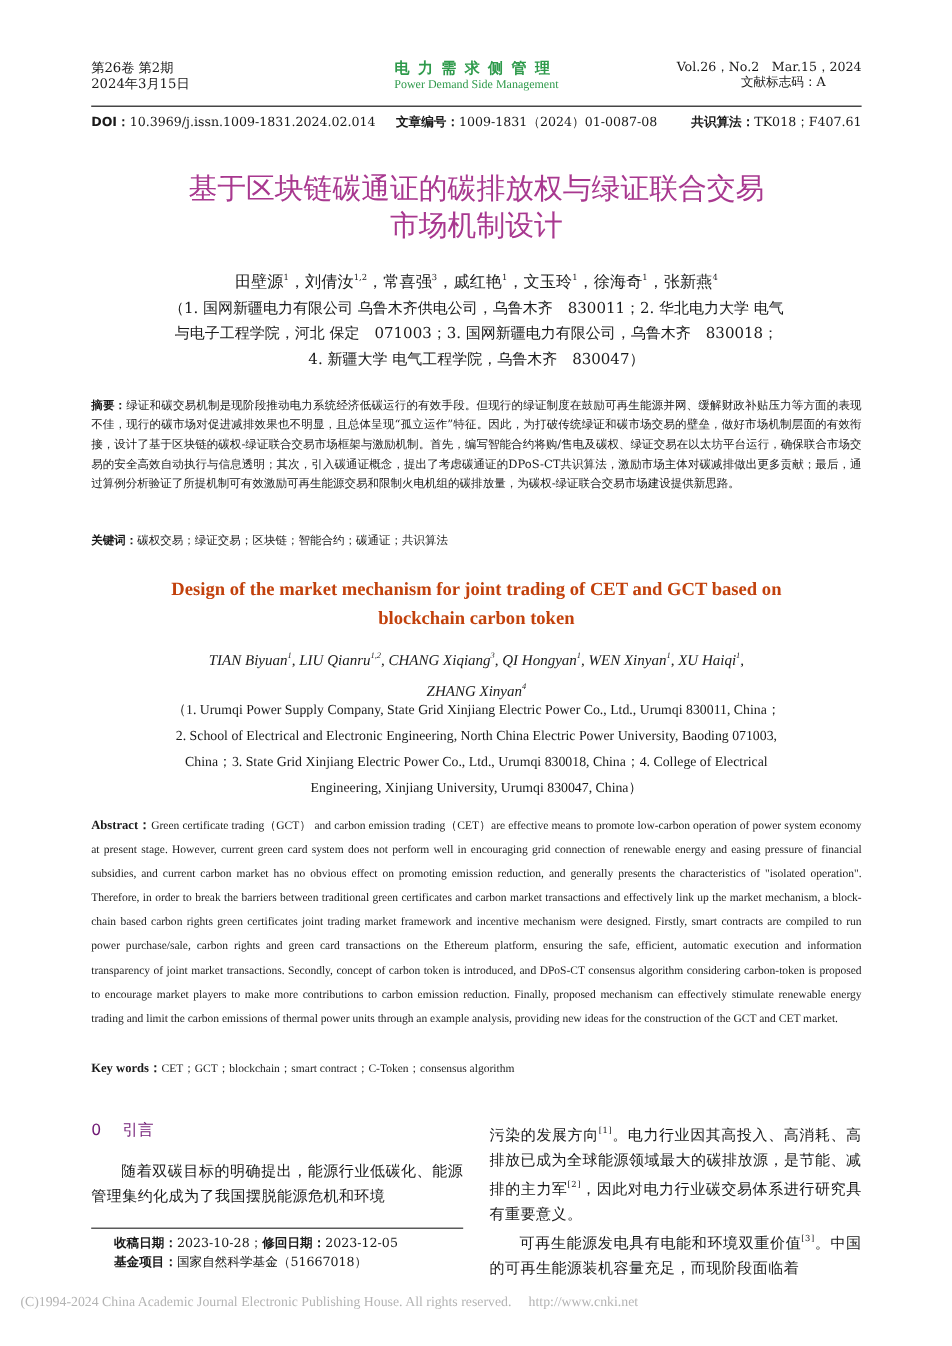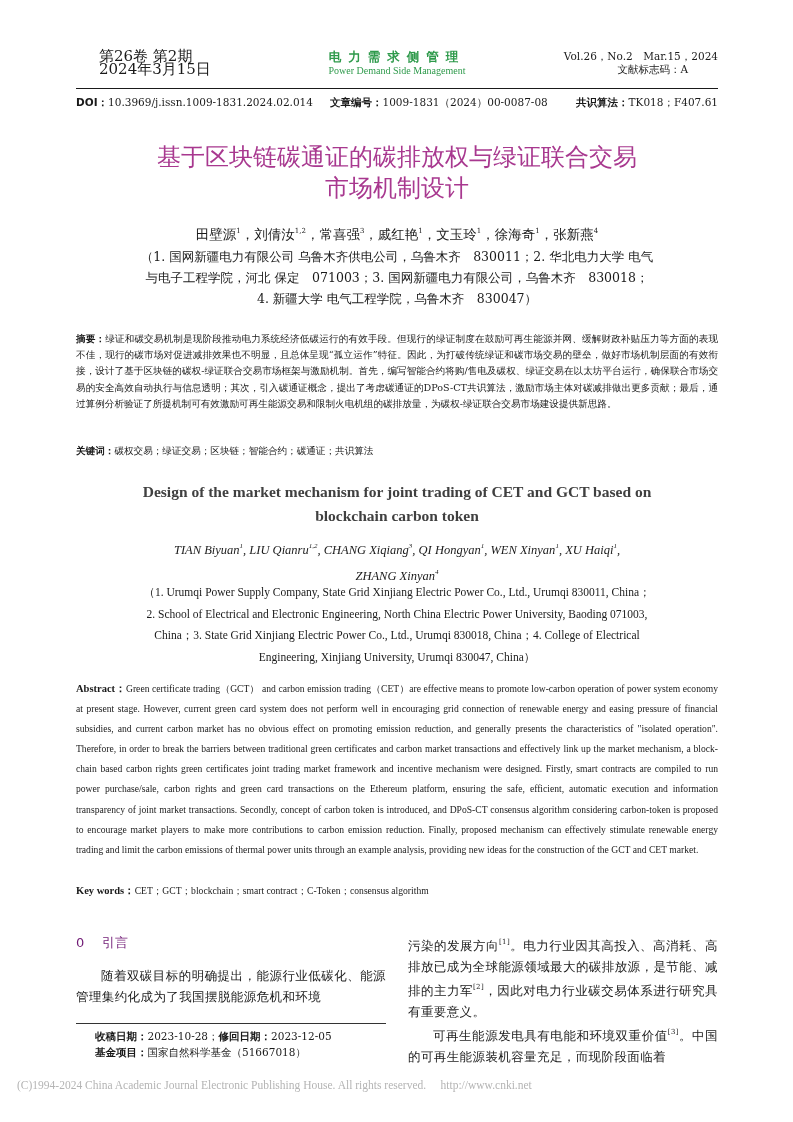--- a/index.html
+++ b/index.html
@@ -2,21 +2,21 @@
 <html><head>
 <meta charset="utf-8">
 <style>
   html, body { margin: 0; padding: 0; background: #ffffff; }
   body { width: 793px; height: 1122px; position: relative; overflow: hidden;
          font-family: "DejaVu Serif", "Liberation Serif", serif; color: #1a1a1a; }
   .page { position: absolute; left: 0; top: 0; width: 793px; height: 1122px; }
 
   
   .hdr { position: absolute; left: 76px; width: 642px; top: 50px; height: 38px; }
-  .hdr-left { position: absolute; left: 0; top: 0; font-size: 15px; line-height: 13px; margin-left: 23px; }
+  .hdr-left { position: absolute; left: 0; top: 0; font-size: 11px; line-height: 13px; }
   .hdr-center { position: absolute; left: 0; right: 0; top: 0; text-align: center; }
   .hdr-center .cn { color: #2e9a4b; font-size: 12.5px; letter-spacing: 7px; font-weight: bold;
                     font-family: "DejaVu Sans", "Liberation Sans", sans-serif; line-height: 14px; }
   .hdr-center .en { color: #2e9a4b; font-size: 10px; line-height: 13px; font-family: "Liberation Serif", serif; }
   .hdr-right { position: absolute; right: 0; top: 0; font-size: 10.5px; line-height: 13px; text-align: right; }
   .hdr-right .code { display: block; padding-right: 30px; }
   .rule { position: absolute; left: 76px; width: 642px; top: 88px; height: 0; border-top: 1.5px solid #1a1a1a; }
 
   .meta-line { position: absolute; left: 76px; width: 642px; top: 96px; font-size: 10.5px; line-height: 13px; }
   .meta-line b { font-family: "DejaVu Sans", "Liberation Sans", sans-serif; font-weight: bold; }
@@ -34,21 +34,21 @@
   .affil-cn { position: absolute; left: 76px; width: 642px; top: 246px; text-align: center;
               font-size: 12.5px; line-height: 21px; }
 
   
   .abs-cn { position: absolute; left: 76px; width: 642px; top: 331px; font-size: 9.6px; line-height: 16.2px;
             text-align: justify; }
   .label-b { font-family: "DejaVu Sans", "Liberation Sans", sans-serif; font-weight: bold; }
   .kw-cn { position: absolute; left: 76px; width: 642px; top: 443px; font-size: 9.6px; line-height: 16px; }
 
   
-  .title-en { position: absolute; left: 76px; width: 642px; top: 480px; text-align: center; color: #404040;
+  .title-en { position: absolute; left: 76px; width: 642px; top: 480px; text-align: center; color: #c2410c;
               font-family: "Liberation Serif", serif; font-weight: bold; font-size: 15.5px; line-height: 24px; }
   .authors-en { position: absolute; left: 76px; width: 642px; top: 535px; text-align: center;
                 font-family: "Liberation Serif", serif; font-style: italic; font-size: 12.5px; line-height: 22px; }
   .affil-en { position: absolute; left: 76px; width: 642px; top: 582px; text-align: center;
               font-family: "Liberation Serif", serif; font-size: 11.5px; line-height: 21.5px; }
 
   
   .abs-en { position: absolute; left: 76px; width: 642px; top: 679px; font-family: "Liberation Serif", serif;
             font-size: 9.6px; line-height: 20.1px; text-align: justify; }
   .abs-en .label-b, .kw-en .label-b { font-family: "Liberation Serif", serif; font-size: 10.5px; }
@@ -87,21 +87,21 @@
     </div>
     <div class="hdr-right">
       <div>Vol.26，No.2　Mar.15，2024</div>
       <span class="code">文献标志码：A</span>
     </div>
   </div>
   <div class="rule"></div>
 
   <div class="meta-line">
     <span class="meta-doi"><b>DOI：</b><span>10.3969/j.issn.1009-1831.2024.02.014</span></span>
-    <span class="meta-artno"><b>文章编号：</b><span>1009-1831（2024）00-0087-08</span></span>
+    <span class="meta-artno"><b>文章编号：</b><span>1009-1831（2024）01-0087-08</span></span>
     <span class="meta-clc"><b>共识算法：</b><span>TK018；F407.61</span></span>
   </div>
 
   <div class="title-cn">
     <div>基于区块链碳通证的碳排放权与绿证联合交易</div>
     <div>市场机制设计</div>
   </div>
 
   <div class="authors-cn">
     <span>田壁源</span><sup>1</sup>，<span>刘倩汝</span><sup>1,2</sup>，<span>常喜强</span><sup>3</sup>，<span>戚红艳</span><sup>1</sup>，<span>文玉玲</span><sup>1</sup>，<span>徐海奇</span><sup>1</sup>，<span>张新燕</span><sup>4</sup>

